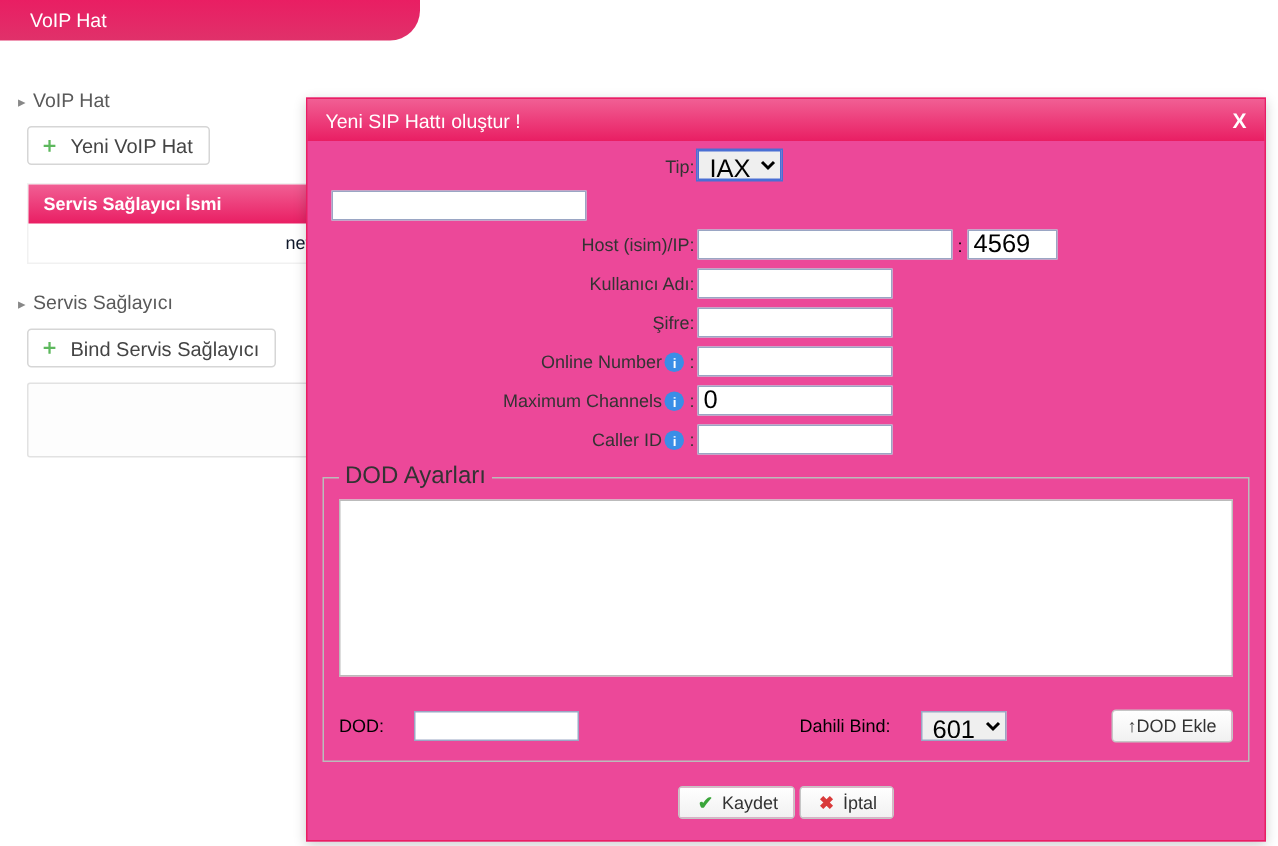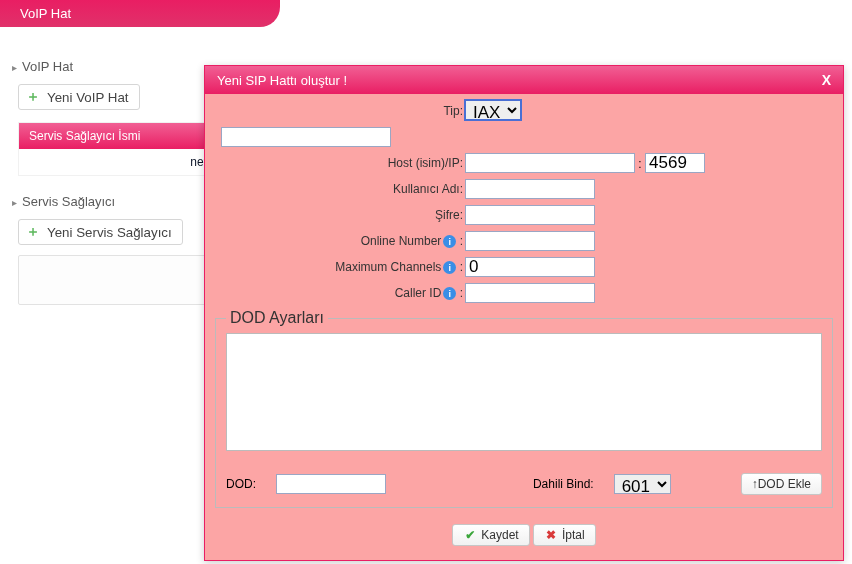--- a/index.html
+++ b/index.html
@@ -9,27 +9,27 @@
   .top-tab { background: linear-gradient(to bottom, #e91e63, #e0316a); color: #fff; font-size: 13px; padding: 6px 20px; width: 280px; border-bottom-right-radius: 20px; font-weight: normal; }
 
   
   .left-area { padding: 14px 0 0 8px; }
   .section-header { color: #5a5a5a; font-size: 13px; margin: 18px 0 10px 4px; }
   .section-header::before { content: "▸"; color: #888; margin-right: 5px; font-size: 10px; }
   .add-btn { display: inline-flex; align-items: center; gap: 6px; background: #fff; border: 1px solid #d6d6d6; border-radius: 3px; padding: 4px 10px 4px 6px; cursor: pointer; color: #444; margin-left: 10px; }
   .plus-icon { width: 16px; height: 16px; display: inline-flex; align-items: center; justify-content: center; color: #5db85d; font-weight: bold; font-size: 14px; }
 
   .provider-table { margin: 12px 4px 0 10px; width: 220px; border: 1px solid #f1f1f1; }
-  .provider-head { background: linear-gradient(to bottom, #f15f94, #e91e63); color: #fff; text-align: left; padding: 6px 10px; font-size: 12px; font-weight: normal; }
+  .provider-head { background: linear-gradient(to bottom, #f15f94, #e91e63); color: #fff; text-align: left; padding: 6px 10px; font-size: 12px; font-weight: bold; }
   .provider-row { padding: 6px 10px; text-align: right; color: #0f172a; }
 
   .empty-box { margin: 10px 4px 0 10px; width: 220px; height: 50px; border: 1px solid #e2e2e2; background: #fdfdfd; border-radius: 2px; }
 
   
-  .dialog { position: absolute; top: 65px; left: 204px; width: 640px; border: 1px solid #e91e63; background: #fca5a5; box-shadow: 0 2px 8px rgba(0,0,0,.2); }
+  .dialog { position: absolute; top: 65px; left: 204px; width: 640px; border: 1px solid #e91e63; background: #ec4899; box-shadow: 0 2px 8px rgba(0,0,0,.2); }
   .dialog-title { background: linear-gradient(to bottom, #f15f94, #e91e63); color: #fff; padding: 6px 12px; display: flex; justify-content: space-between; align-items: center; font-size: 13px; }
   .dialog-title .close { cursor: pointer; font-weight: bold; font-size: 14px; }
 
   .form-area { padding: 6px 16px 0 16px; }
   .form-row { display: flex; align-items: center; margin-bottom: 6px; }
   .form-label { width: 244px; text-align: right; padding-right: 2px; color: #333; }
   .form-field { }
   select, input[type=text] { border: 1px solid #9aa6c4; height: 20px; padding: 1px 3px; font-size: 17px; }
   .tip-select { border: 1.5px solid #4a6fd4; outline: 1px solid #4a6fd4; }
   .info-icon { display: inline-flex; align-items: center; justify-content: center; width: 13px; height: 13px; border-radius: 50%; background: #3a8ee6; color: #fff; font-size: 9px; font-weight: bold; margin-left: 2px; }
@@ -57,21 +57,21 @@
     <span>Yeni VoIP Hat</span>
   </button>
   <div class="provider-table">
     <div class="provider-head">Servis Sağlayıcı İsmi</div>
     <div class="provider-row">netstar</div>
   </div>
 
   <div class="section-header">Servis Sağlayıcı</div>
   <button class="add-btn">
     <span class="plus-icon">＋</span>
-    <span>Yeni Servis Sağlayıcı</span>
+    <span>Bind Servis Sağlayıcı</span>
   </button>
   <div class="empty-box"></div>
 </div>
 
 <div class="dialog">
   <div class="dialog-title">
     <span>Yeni SIP Hattı oluştur !</span>
     <span class="close">X</span>
   </div>
 

